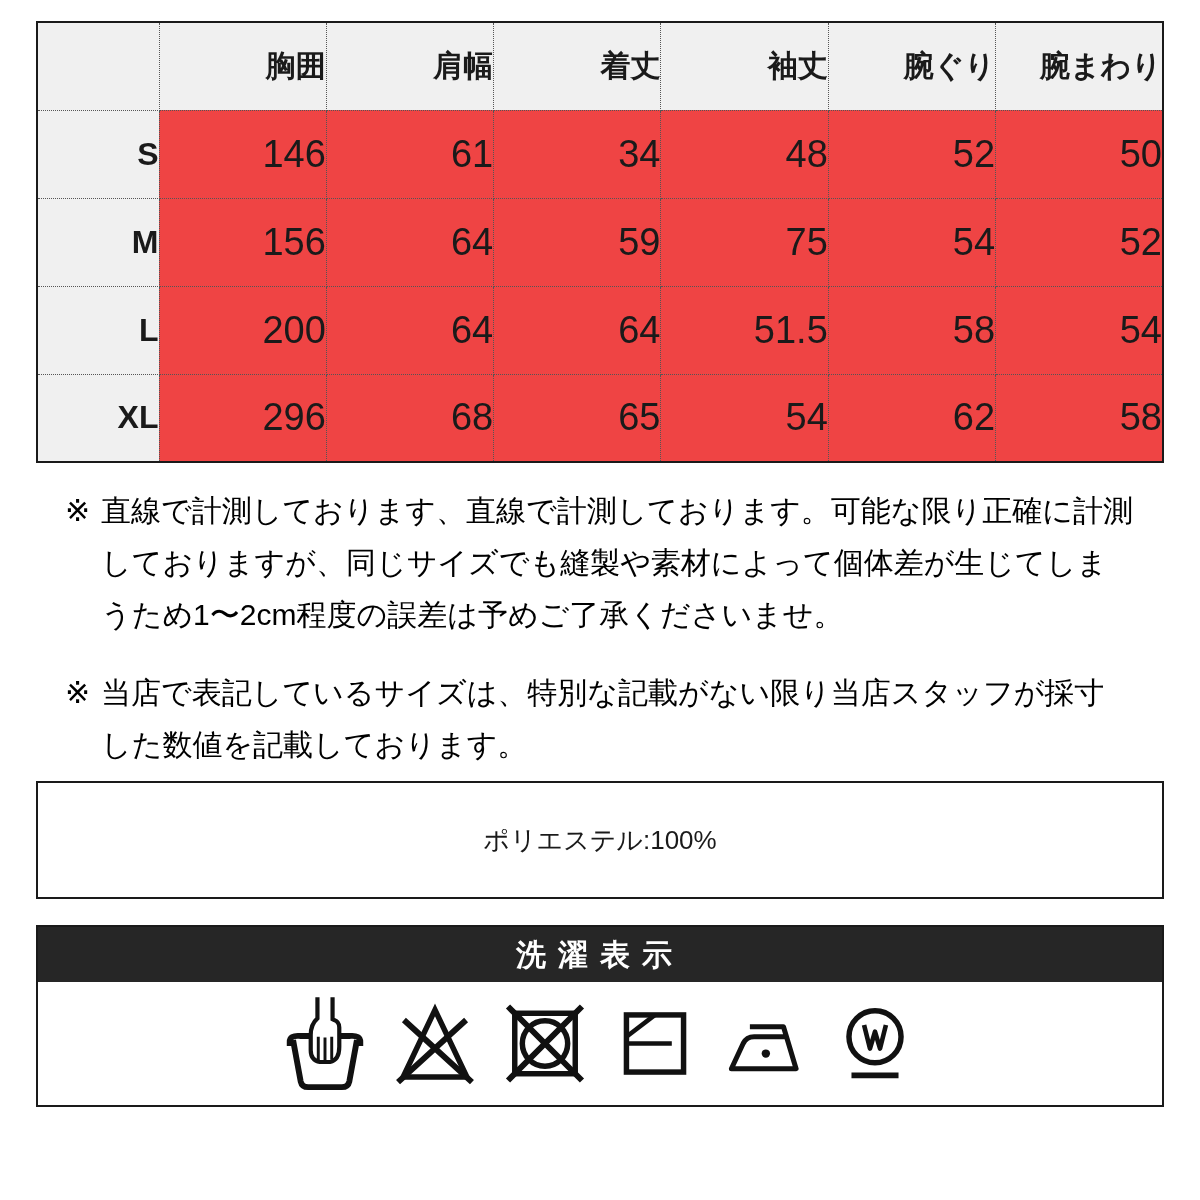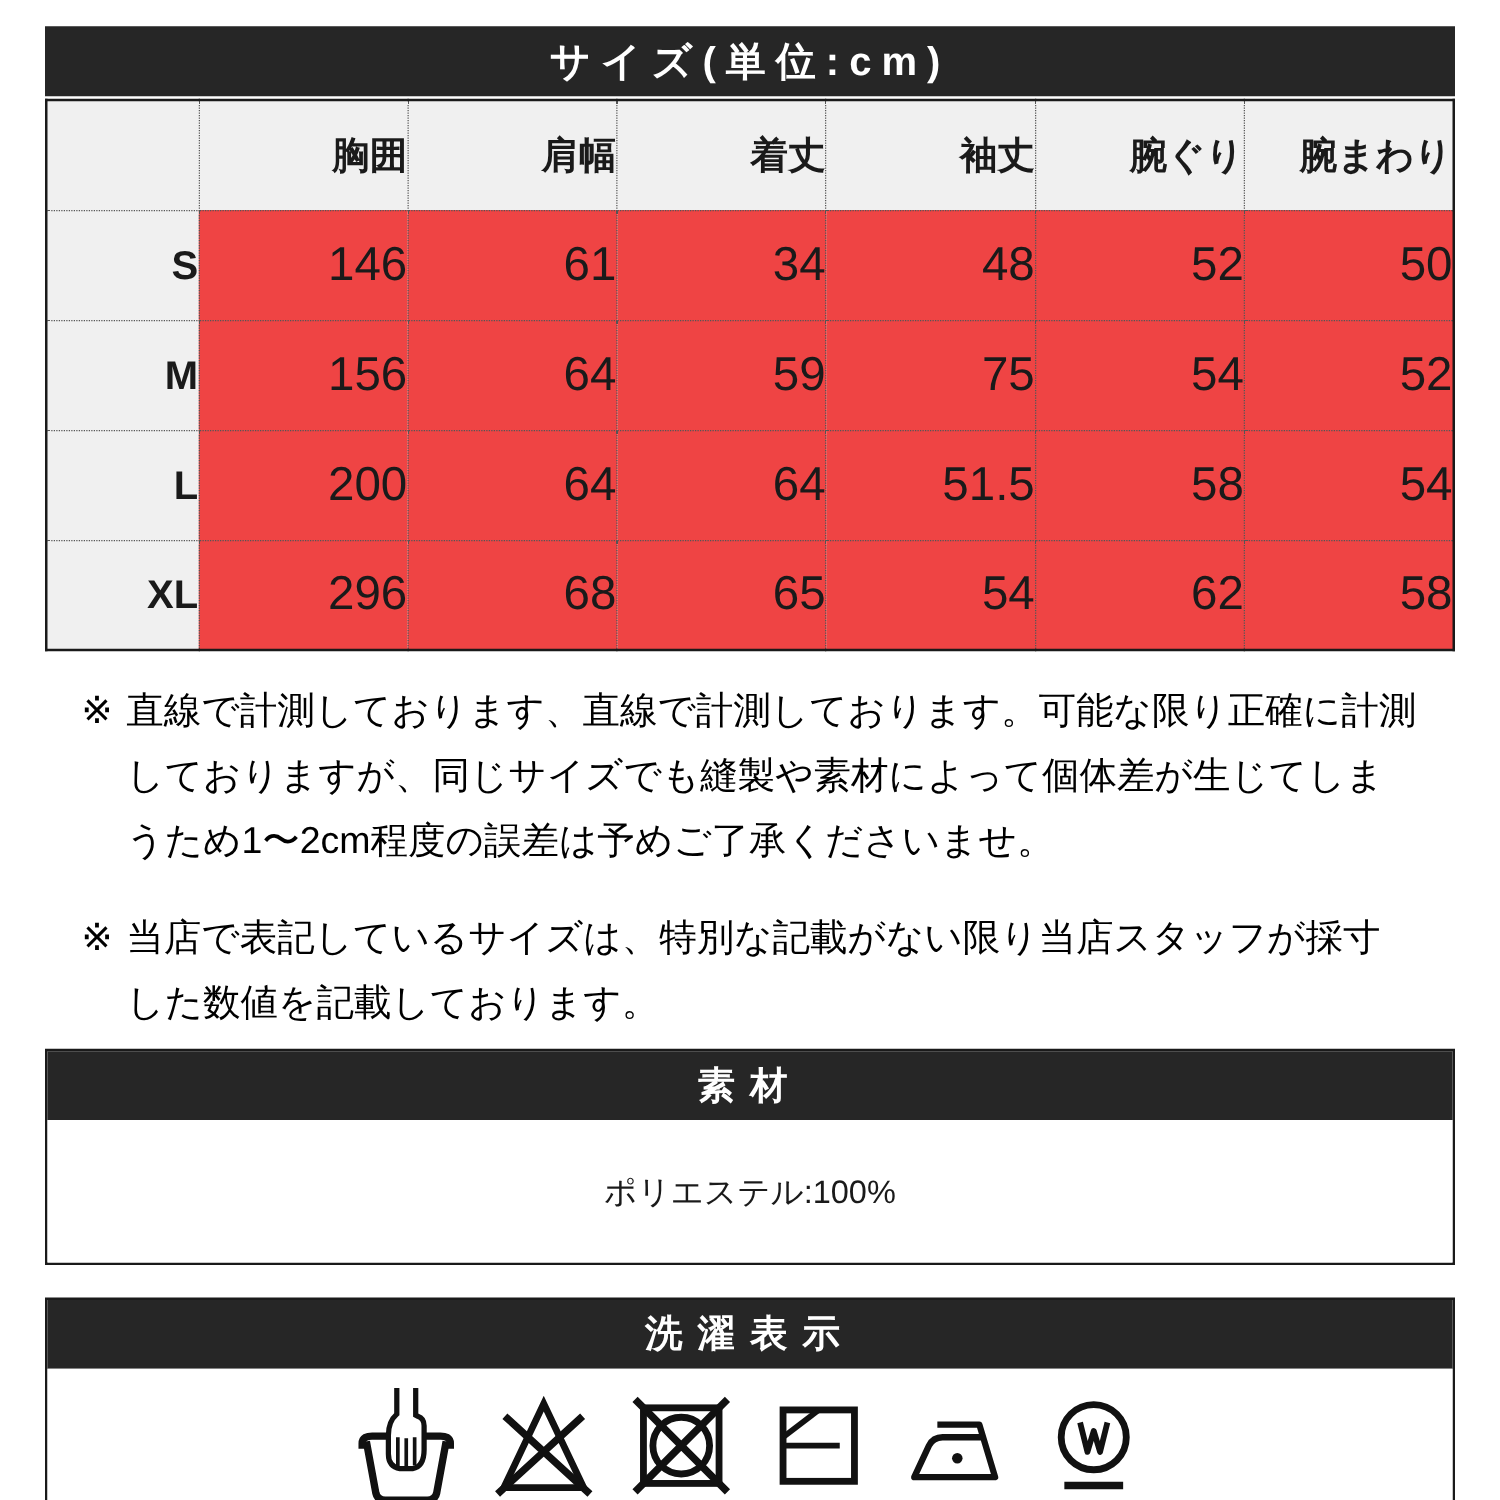--- a/index.html
+++ b/index.html
@@ -72,21 +72,20 @@
   .care-icon .stroke{fill:none;stroke:#111111;stroke-linecap:butt;}
   .care-icon .fillw{fill:#ffffff;stroke:#111111;}
   .care-icon .filled{fill:#111111;stroke:none;}
 </style>
 </head>
 <body>
 
 <div class="sheet">
 
   <section>
-    <div class="bar size-title">サイズ(単位:cm)</div>
 
     <table class="size">
       <colgroup>
         <col class="c-label">
           <col>
           <col>
           <col>
           <col>
           <col>
           <col>
@@ -148,21 +147,20 @@
       <span class="note-marker">※</span>
       <span class="note-text">直線で計測しております、直線で計測しております。可能な限り正確に計測しておりますが、同じサイズでも縫製や素材によって個体差が生じてしまうため1〜2cm程度の誤差は予めご了承くださいませ。</span>
     </div>
     <div class="note note-2">
       <span class="note-marker">※</span>
       <span class="note-text">当店で表記しているサイズは、特別な記載がない限り当店スタッフが採寸した数値を記載しております。</span>
     </div>
   </div>
 
   <section class="boxed box-material">
-    <div class="bar sub">素材</div>
     <div class="box-body">
       <span>ポリエステル:100%</span>
     </div>
   </section>
 
   <section class="boxed box-laundry">
     <div class="bar sub">洗濯表示</div>
     <div class="box-body">
 
       <svg class="care-icon" width="84" height="101" viewBox="0 0 100 120" aria-hidden="true">

